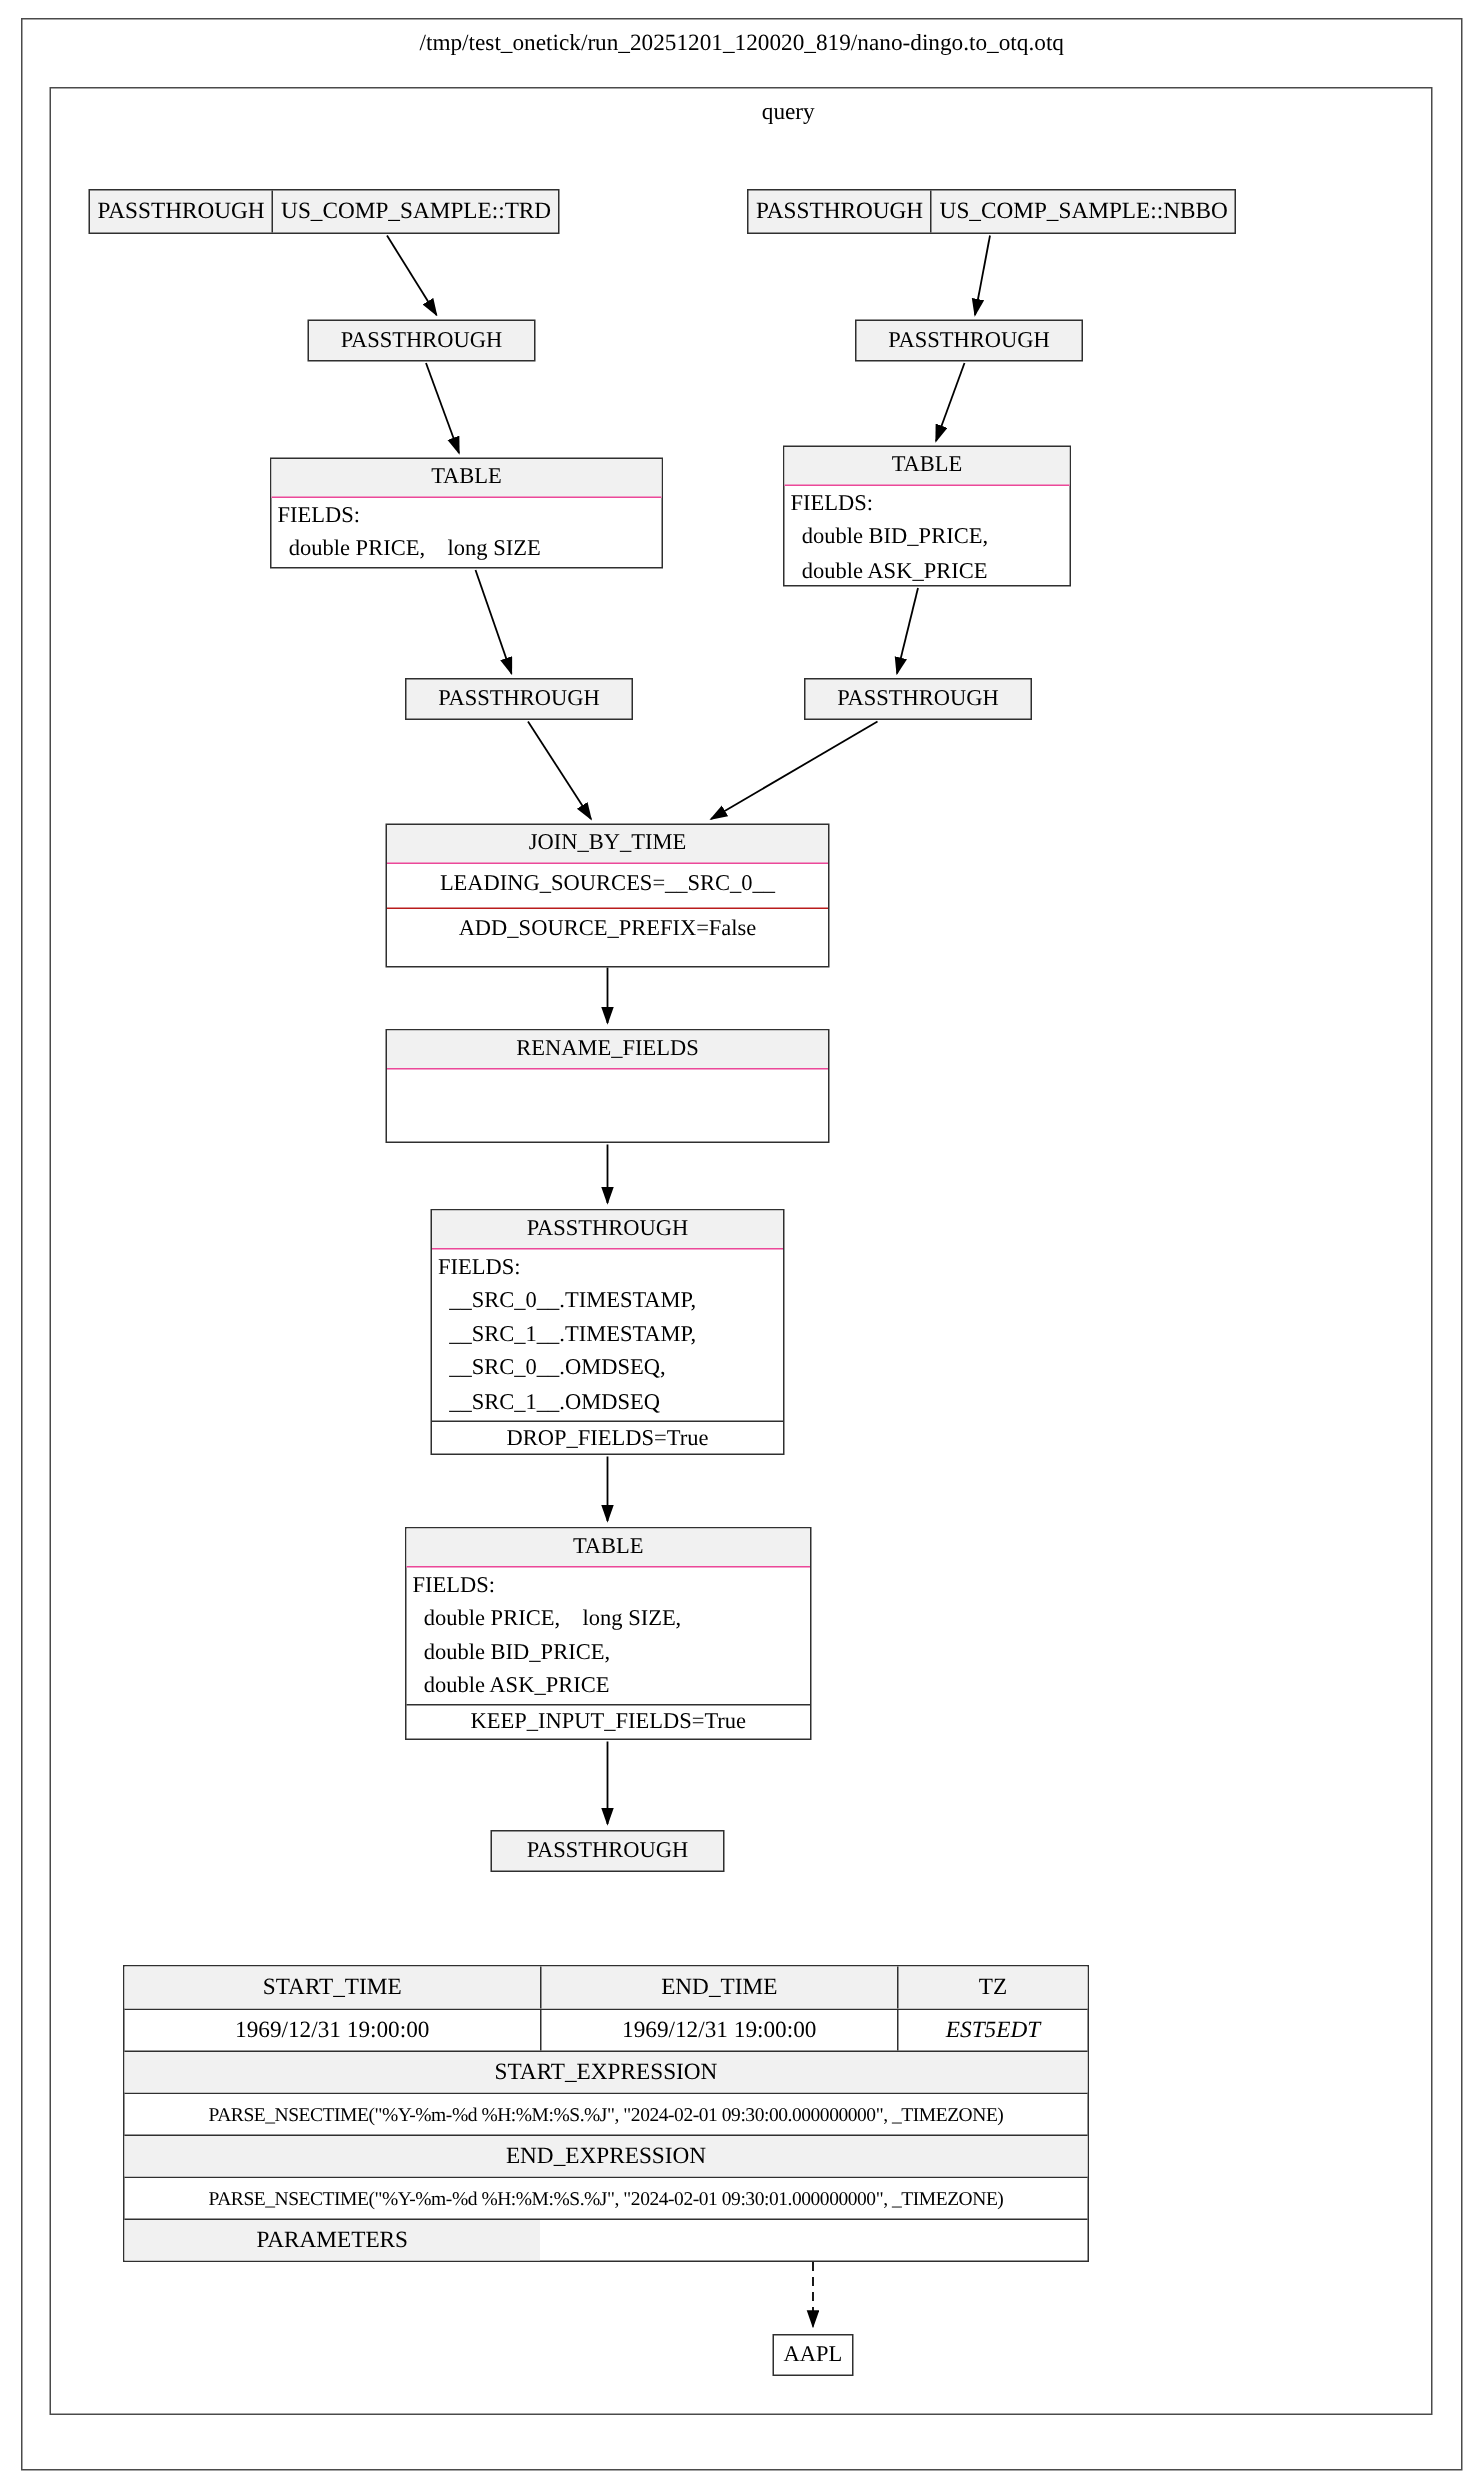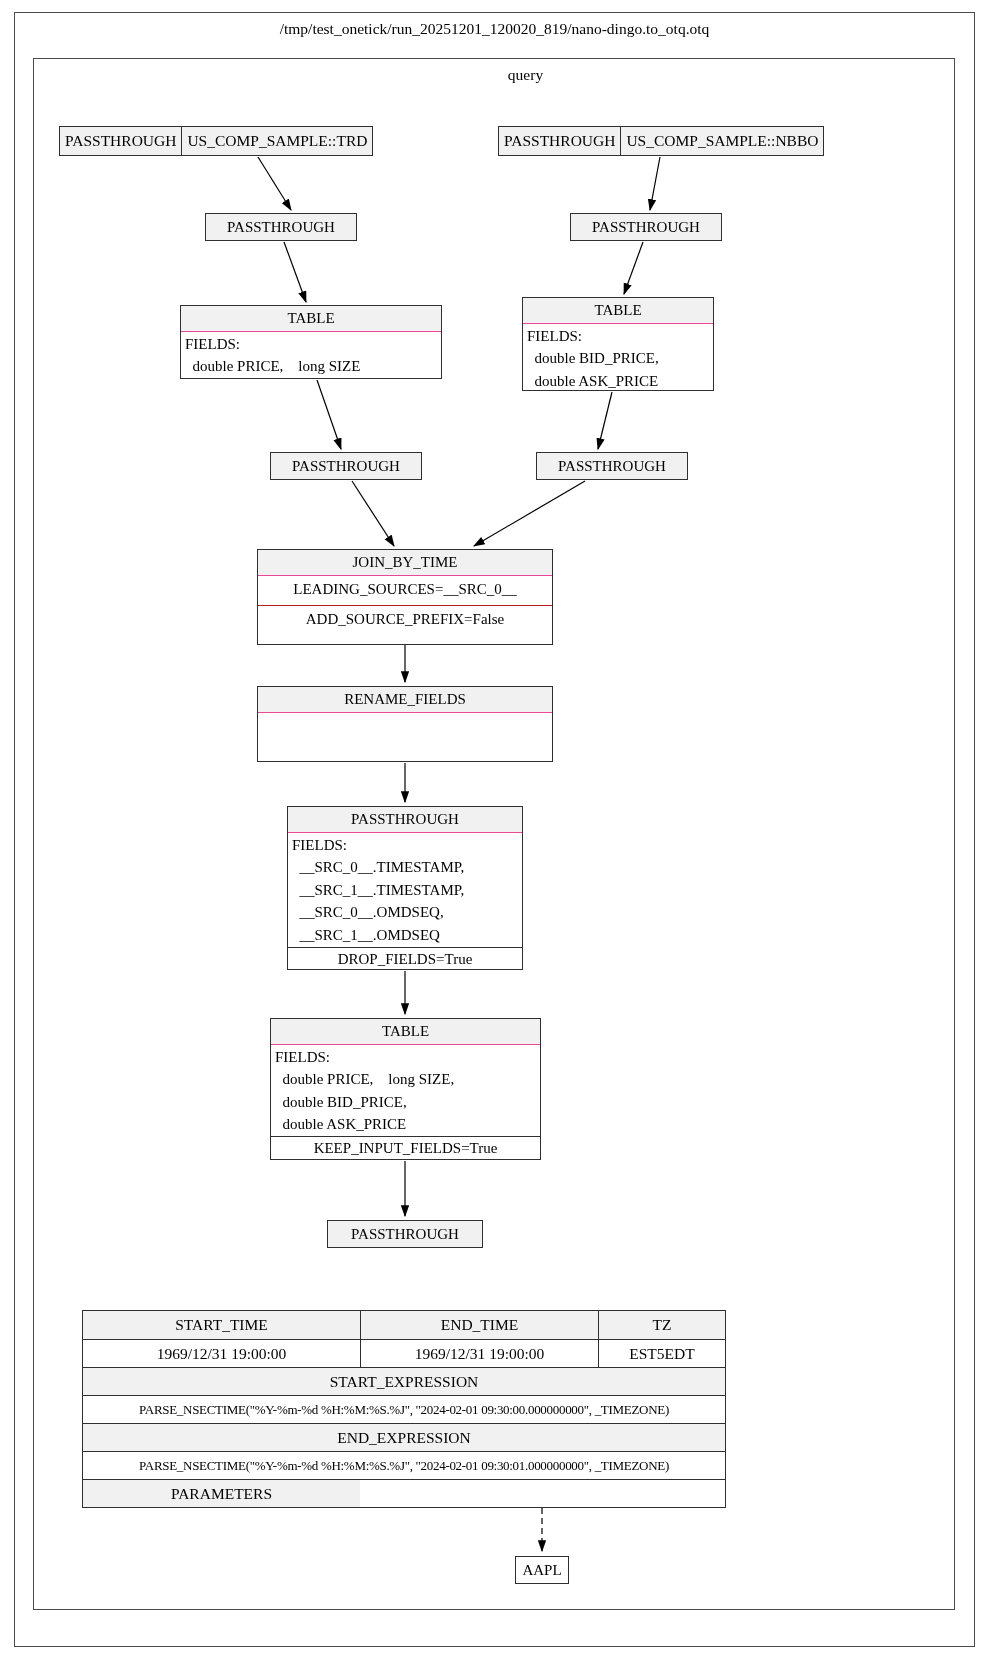--- a/index.html
+++ b/index.html
@@ -147,21 +147,21 @@
 
   <div class="qtable" style="left:82px; top:1310px; width:644px; height:198px;">
     <div class="qrow">
       <div class="qcell qhead" style="width:277px;">START_TIME</div>
       <div class="qcell qhead" style="width:238px;">END_TIME</div>
       <div class="qcell qhead" style="width:127px;">TZ</div>
     </div>
     <div class="qrow">
       <div class="qcell" style="width:277px;">1969/12/31 19:00:00</div>
       <div class="qcell" style="width:238px;">1969/12/31 19:00:00</div>
-      <div class="qcell" style="width:127px;">EST5EDT</div>
+      <div class="qcell" style="width:127px;font-style:italic;">EST5EDT</div>
     </div>
     <div class="qrow">
       <div class="qcell qhead" style="width:642px;">START_EXPRESSION</div>
     </div>
     <div class="qrow">
       <div class="qcell qexpr" style="width:642px;">PARSE_NSECTIME("%Y-%m-%d %H:%M:%S.%J", "2024-02-01 09:30:00.000000000", _TIMEZONE)</div>
     </div>
     <div class="qrow">
       <div class="qcell qhead" style="width:642px;">END_EXPRESSION</div>
     </div>

